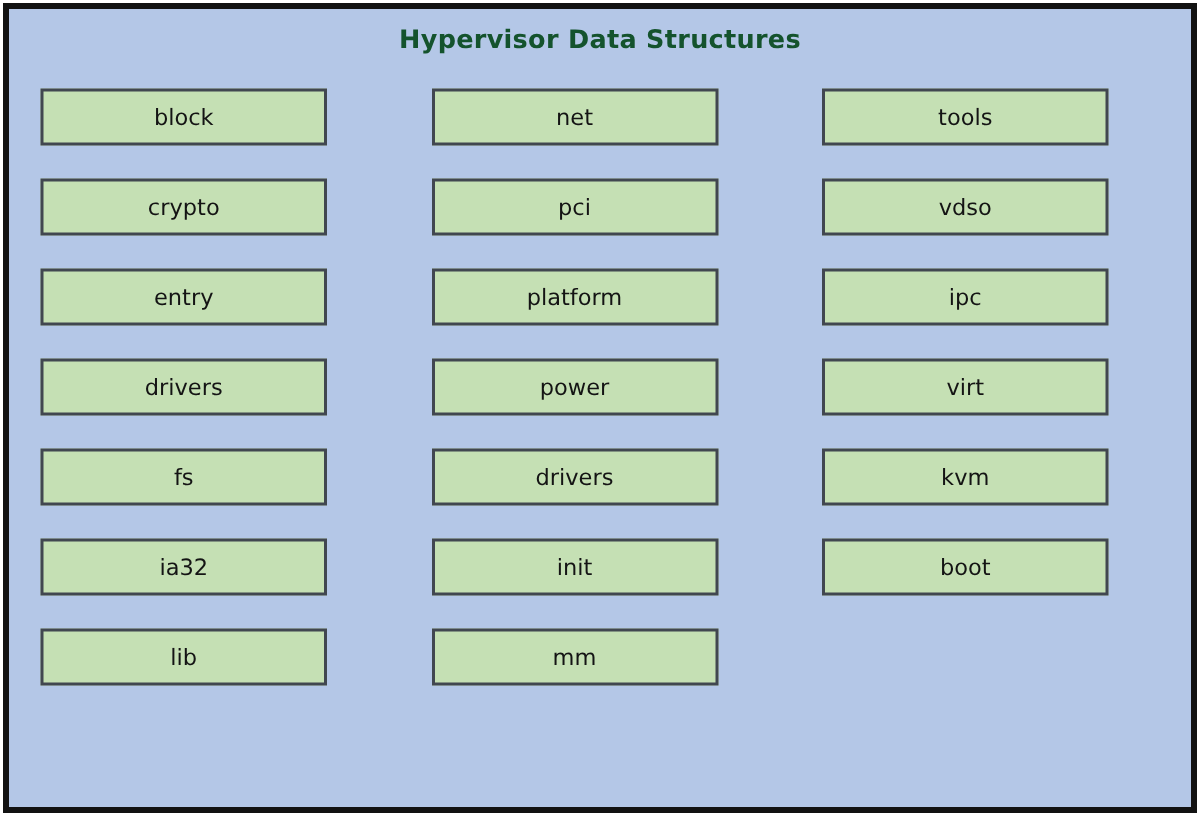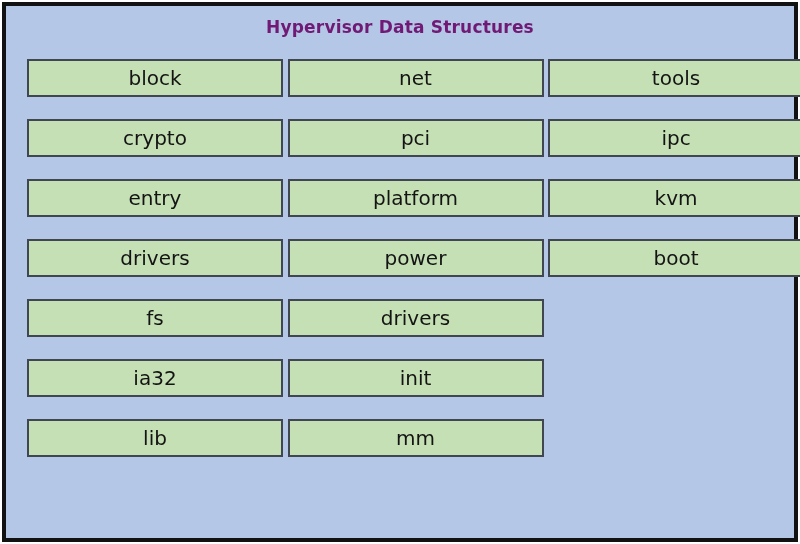--- a/index.html
+++ b/index.html
@@ -36,21 +36,21 @@
   }
 
   .panel-title {
     position: absolute;
     left: 0;
     top: 10px;
     width: 100%;
     text-align: center;
     font-size: 17px;
     font-weight: bold;
-    color: #701a75;
+    color: #14532d;
     letter-spacing: 0.2px;
     line-height: 22px;
     white-space: nowrap;
   }
 
   .columns {
     position: absolute;
     left: 21px;
     top: 53px;
     width: 752px;
@@ -61,29 +61,29 @@
   }
 
   .column {
     width: 231px;
     display: flex;
     flex-direction: column;
   }
 
   .node-box {
     box-sizing: border-box;
-    width: 256px;
+    width: 191px;
     height: 38px;
     margin-bottom: 22px;
     background: #c5e0b4;
     border: 2px solid #414750;
     display: flex;
     align-items: center;
     justify-content: center;
-    font-size: 20px;
+    font-size: 15px;
     color: #141414;
     line-height: 34px;
     white-space: nowrap;
     overflow: hidden;
   }
 
   .node-label {
     display: block;
     pointer-events: none;
   }
@@ -144,21 +144,27 @@
         <div class="node-box">
           <span class="node-label">mm</span>
         </div>
       </div>
 
       <div class="column">
         <div class="node-box">
           <span class="node-label">tools</span>
         </div>
         <div class="node-box">
+          <span class="node-label">vdso</span>
+        </div>
+        <div class="node-box">
           <span class="node-label">ipc</span>
+        </div>
+        <div class="node-box">
+          <span class="node-label">virt</span>
         </div>
         <div class="node-box">
           <span class="node-label">kvm</span>
         </div>
         <div class="node-box">
           <span class="node-label">boot</span>
         </div>
       </div>
 
     </div>

